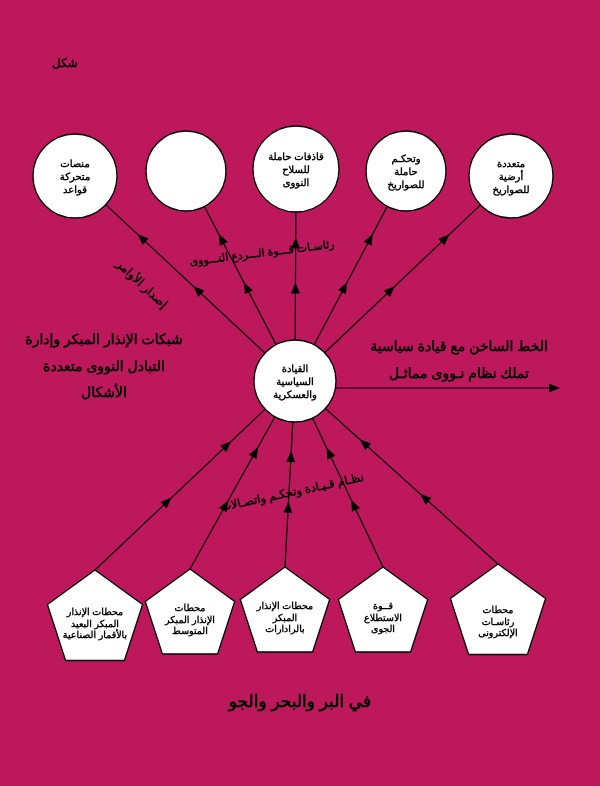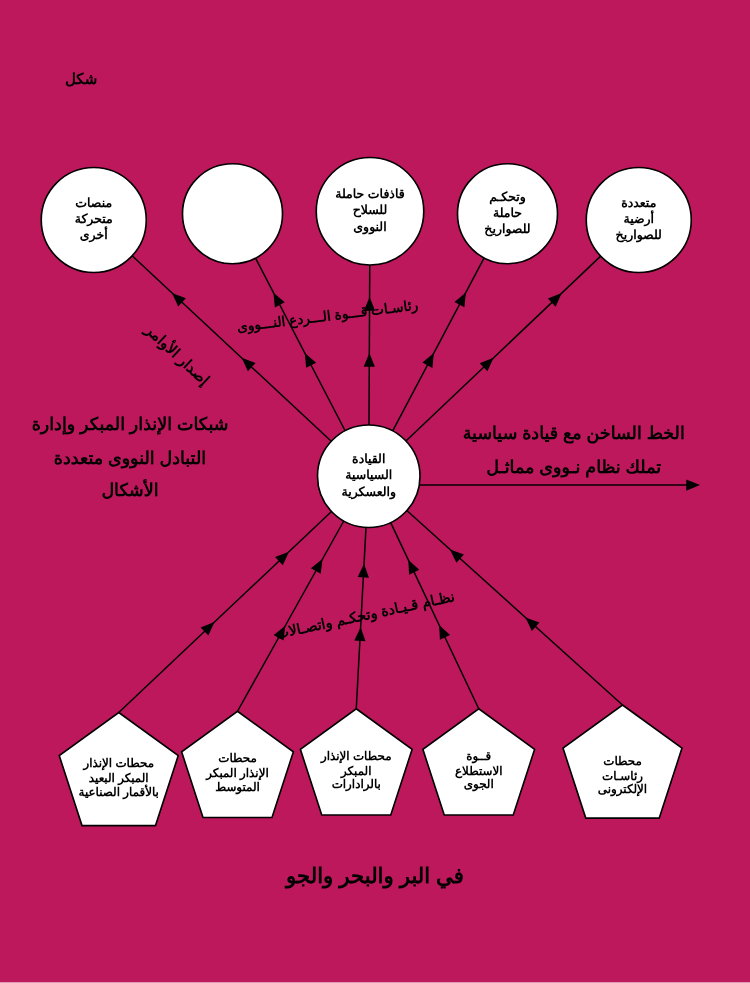--- a/index.html
+++ b/index.html
@@ -76,21 +76,21 @@
       <polygon points="285.0,567.0 329.7,599.5 312.6,652.0 257.4,652.0 240.3,599.5" fill="#fff" stroke="#000000" stroke-width="1.3"></polygon>
       <polygon points="383.0,567.0 427.7,599.5 410.6,652.0 355.4,652.0 338.3,599.5" fill="#fff" stroke="#000000" stroke-width="1.3"></polygon>
       <polygon points="498.0,564.0 545.6,598.5 527.4,654.5 468.6,654.5 450.4,598.5" fill="#fff" stroke="#000000" stroke-width="1.3"></polygon>
     </svg>
 
   <div class="fig-label">شكل</div>
 
   <div class="nlabel circle-label" style="left:75px;top:176px;">
     <div>منصات</div>
     <div>متحركة</div>
-    <div>أخرى</div>
+    <div>قواعد</div>
   </div>
   <div class="nlabel circle-label" style="left:296px;top:169px;">
     <div>قاذفات حاملة</div>
     <div>للسلاح</div>
     <div>النووى</div>
   </div>
   <div class="nlabel circle-label" style="left:406px;top:171px;">
     <div>وتحكـم</div>
     <div>حاملة</div>
     <div>للصواريخ</div>

